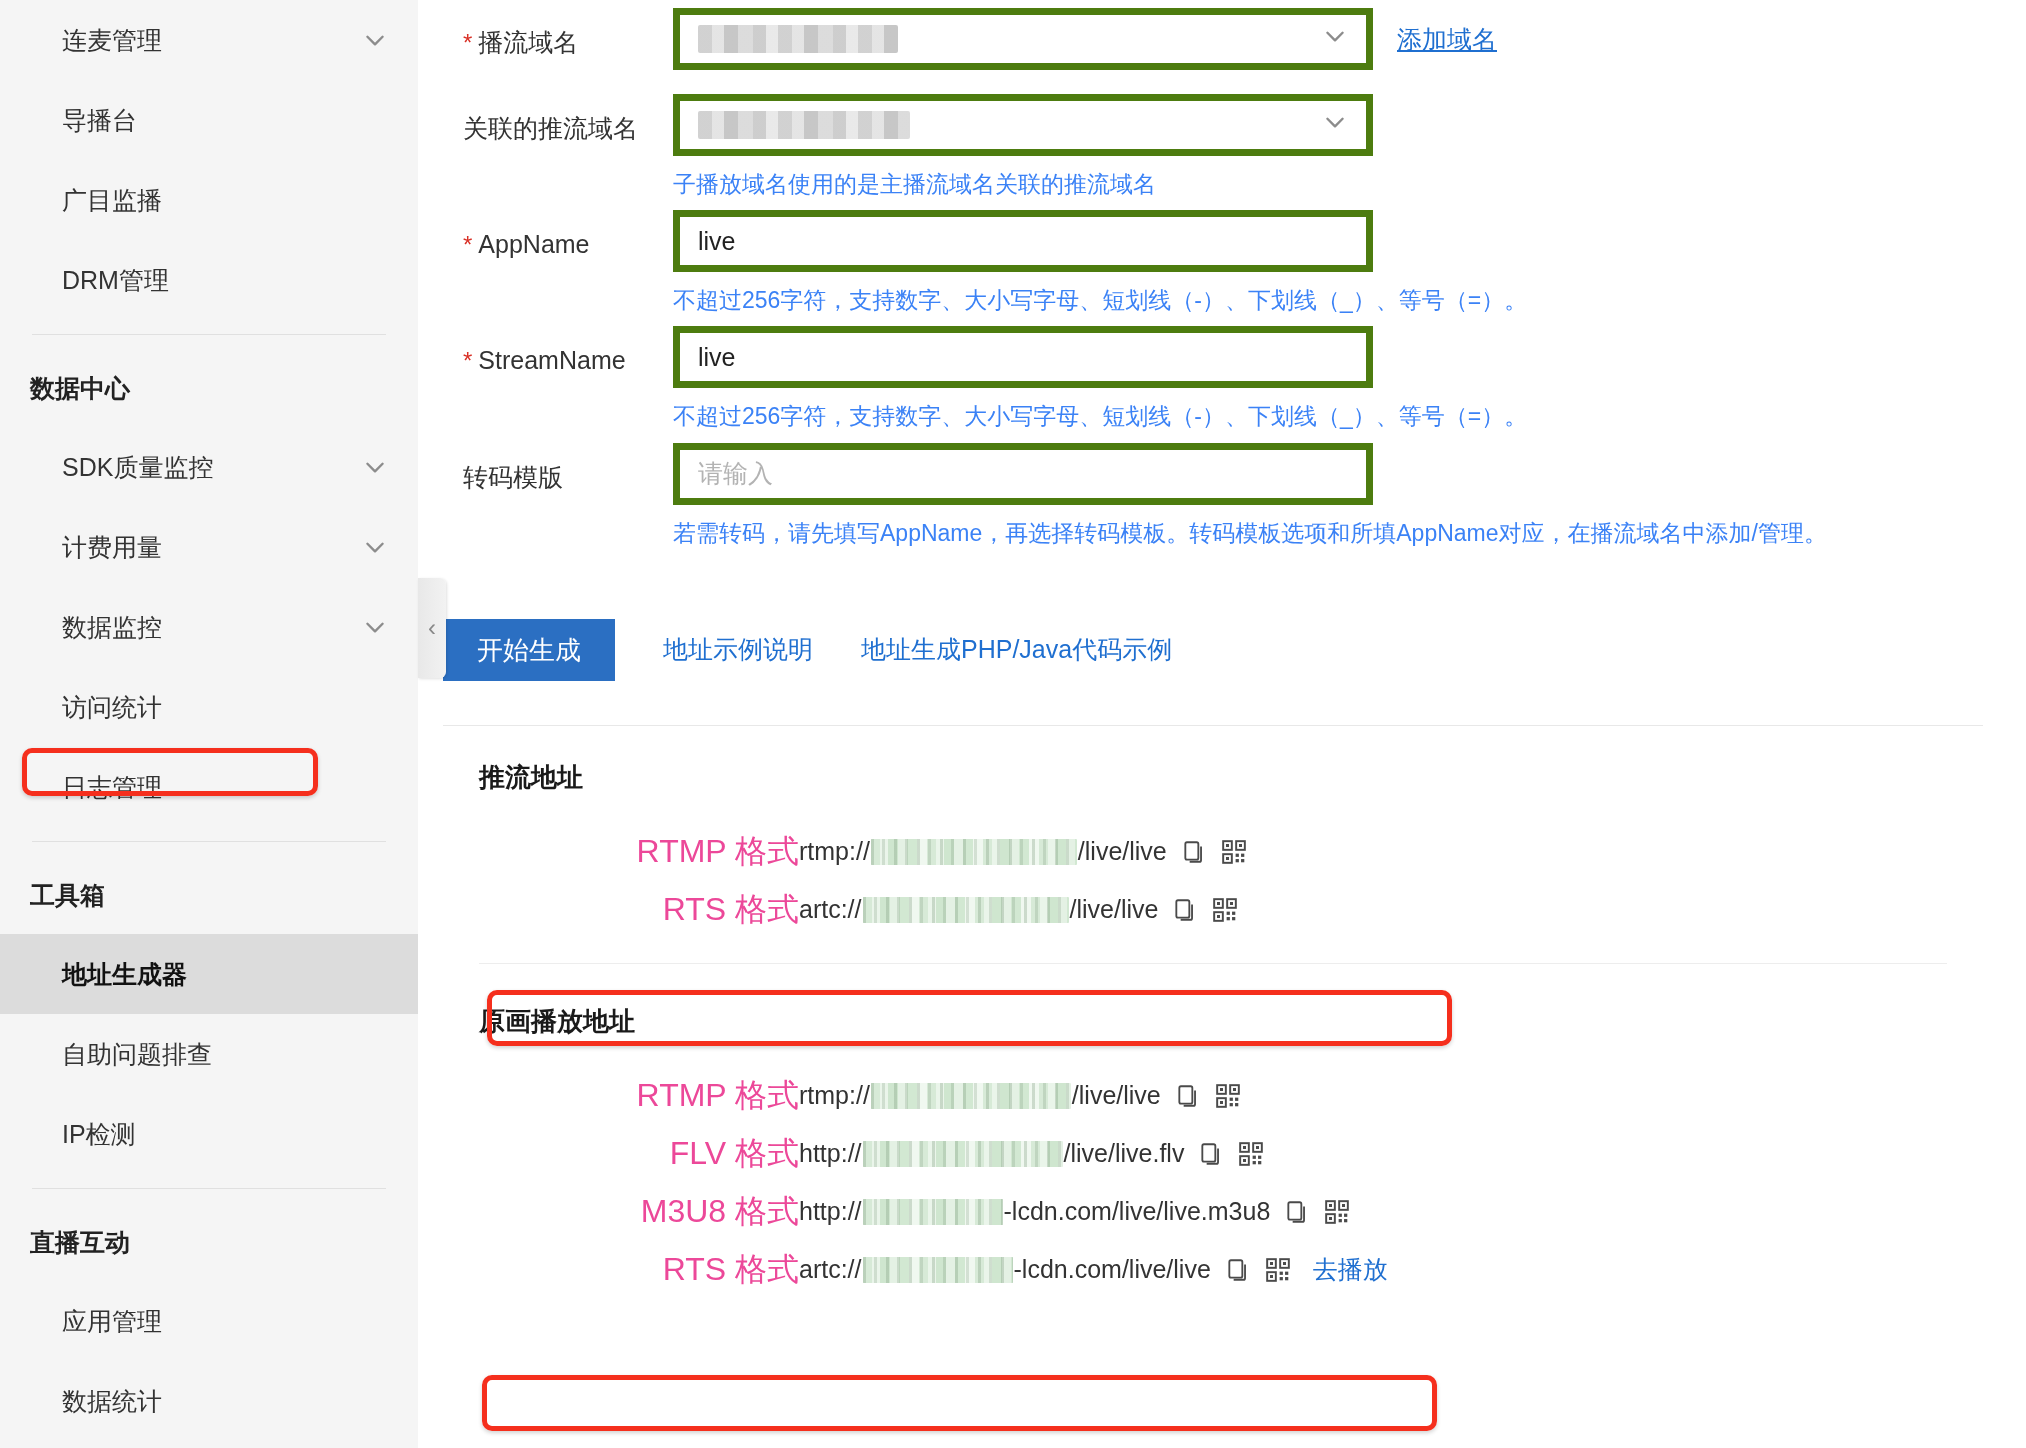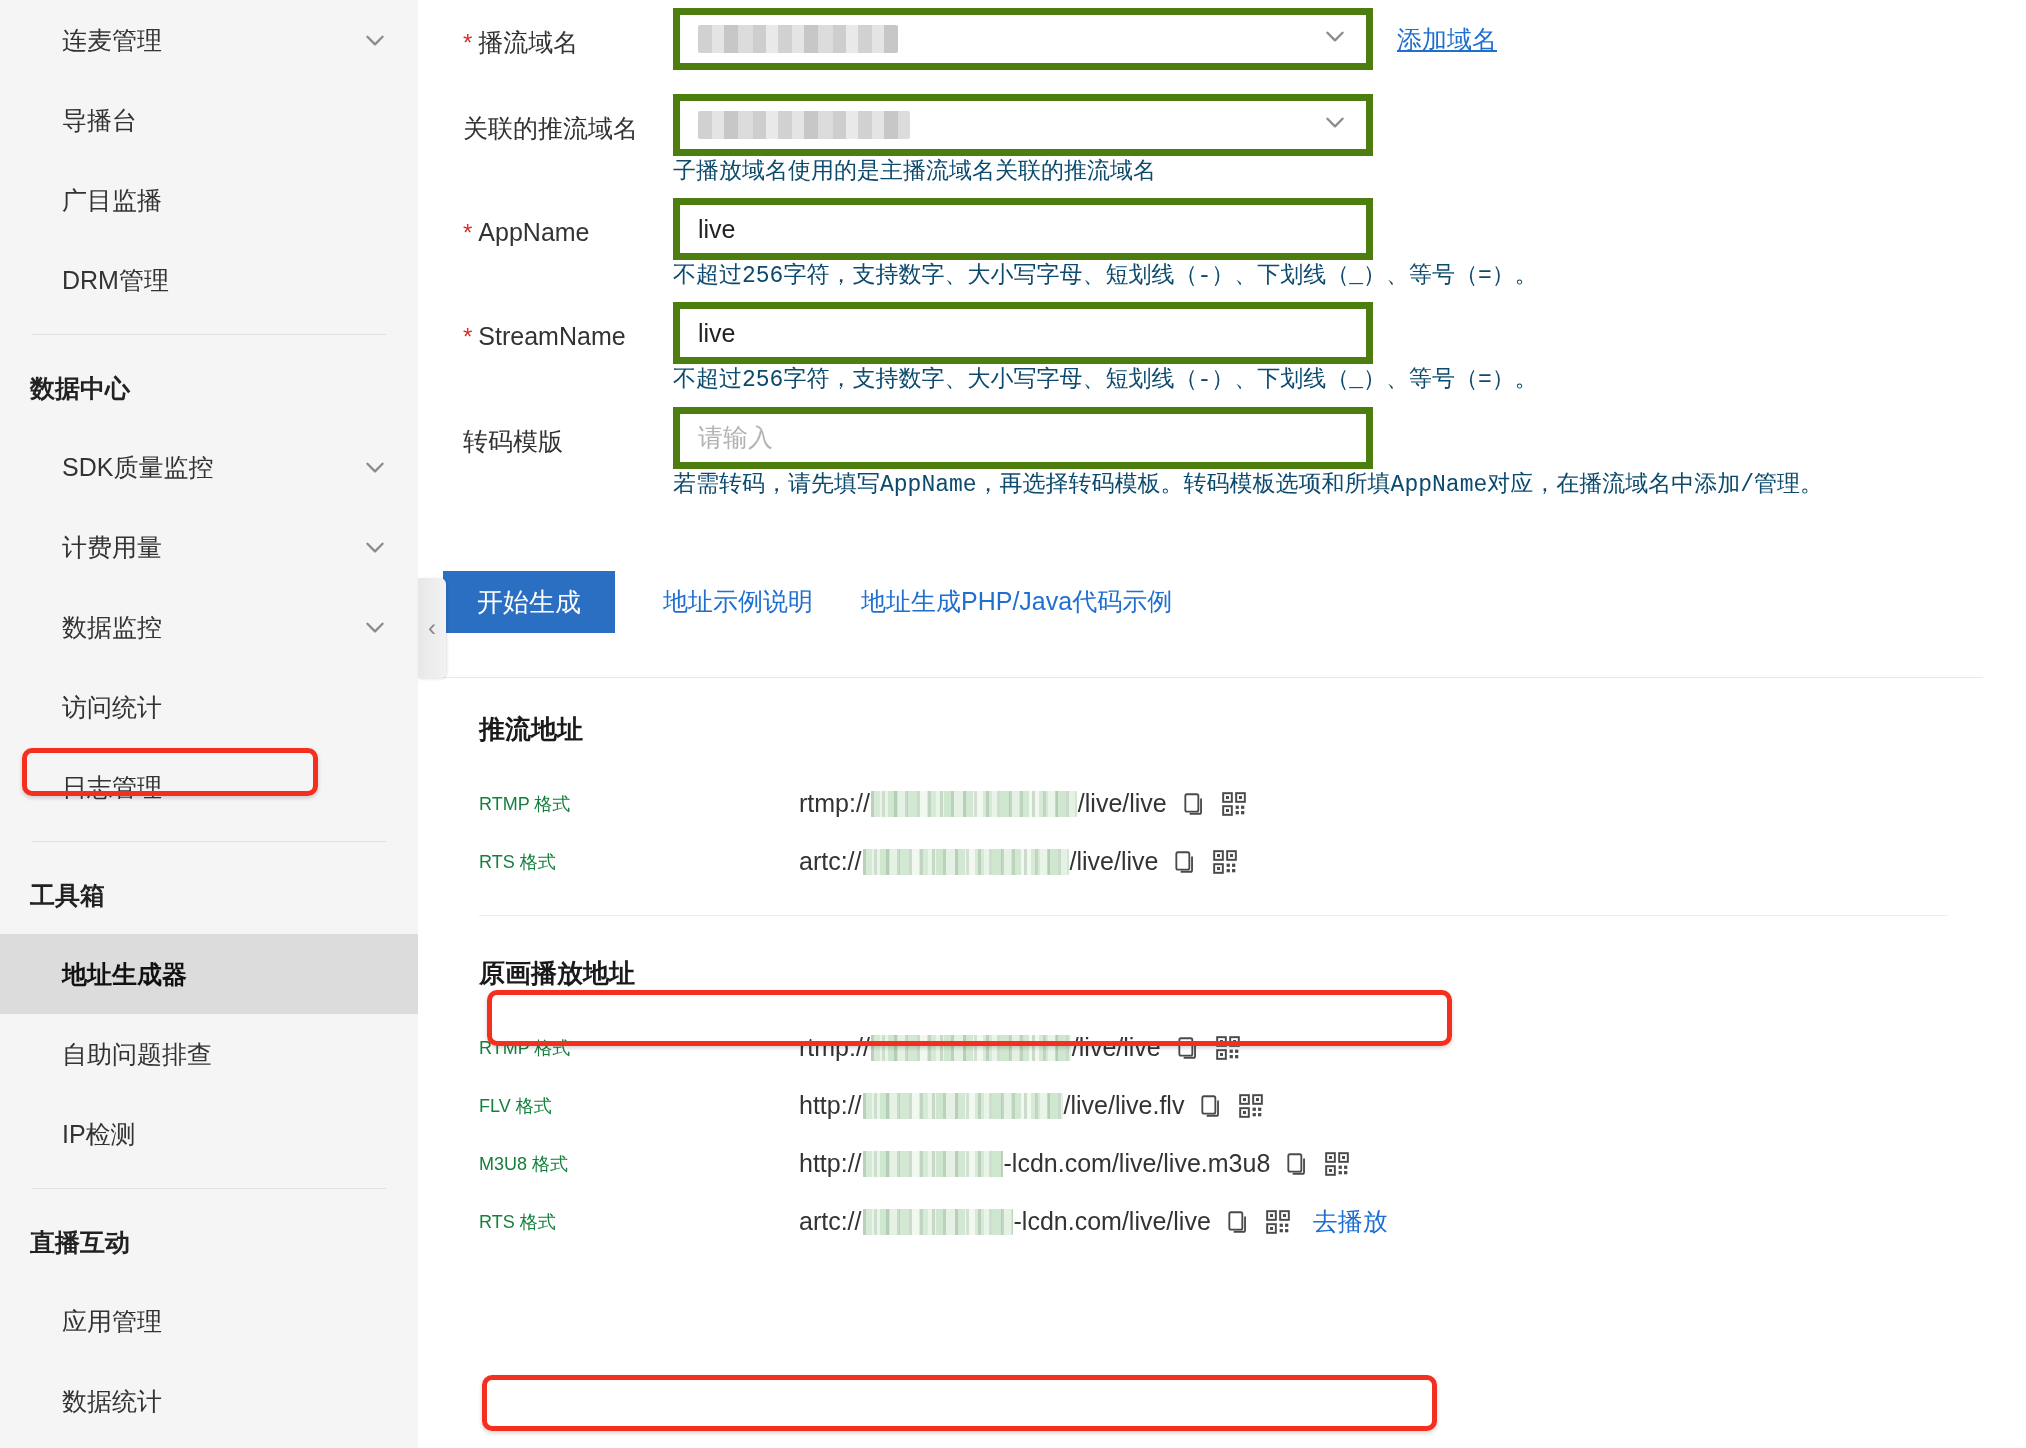--- a/index.html
+++ b/index.html
@@ -108,24 +108,23 @@
     padding: 0 18px;
     font-size: 25px; color: #222;
     position: relative;
   }
   .input.placeholder { color: #b3b3b3; }
   .input .caret {
     position: absolute; right: 18px; top: 50%;
     transform: translateY(-50%);
   }
   .helper {
-    font-size: 23px; color: #0c4a6e;
-    margin-top: 0; margin-bottom: 4px;
+    font-size: 23px; color: #3b82f6;
+    margin-top: 12px; margin-bottom: 4px;
     line-height: 1.4;
-    font-family: Liberation Mono, monospace;
   }
   .mosaic {
     display: inline-block;
     height: 28px;
     border-radius: 2px;
     background:
       repeating-linear-gradient(90deg,
         #cfcfcf 0 14px, #e3e3e3 14px 26px, #c4c4c4 26px 40px,
         #dadada 40px 55px, #cbcbcb 55px 68px, #e8e8e8 68px 80px);
     opacity: .95;
@@ -171,21 +170,21 @@
     font-size: 26px; font-weight: bold; color: #1a1a1a;
     margin: 0 0 28px 36px;
   }
   .addr-row {
     display: flex; align-items: center;
     height: 58px;
     padding-left: 36px;
   }
   .addr-kind {
     width: 320px; flex: 0 0 320px;
-    font-size: 18px; color: #15803d;
+    font-size: 32px; color: #ec4899; text-align: right;
   }
   .addr-val {
     font-size: 25px; color: #333;
     display: flex; align-items: center;
     white-space: nowrap;
   }
   .redact {
     display: inline-block;
     height: 26px;
     vertical-align: middle;

